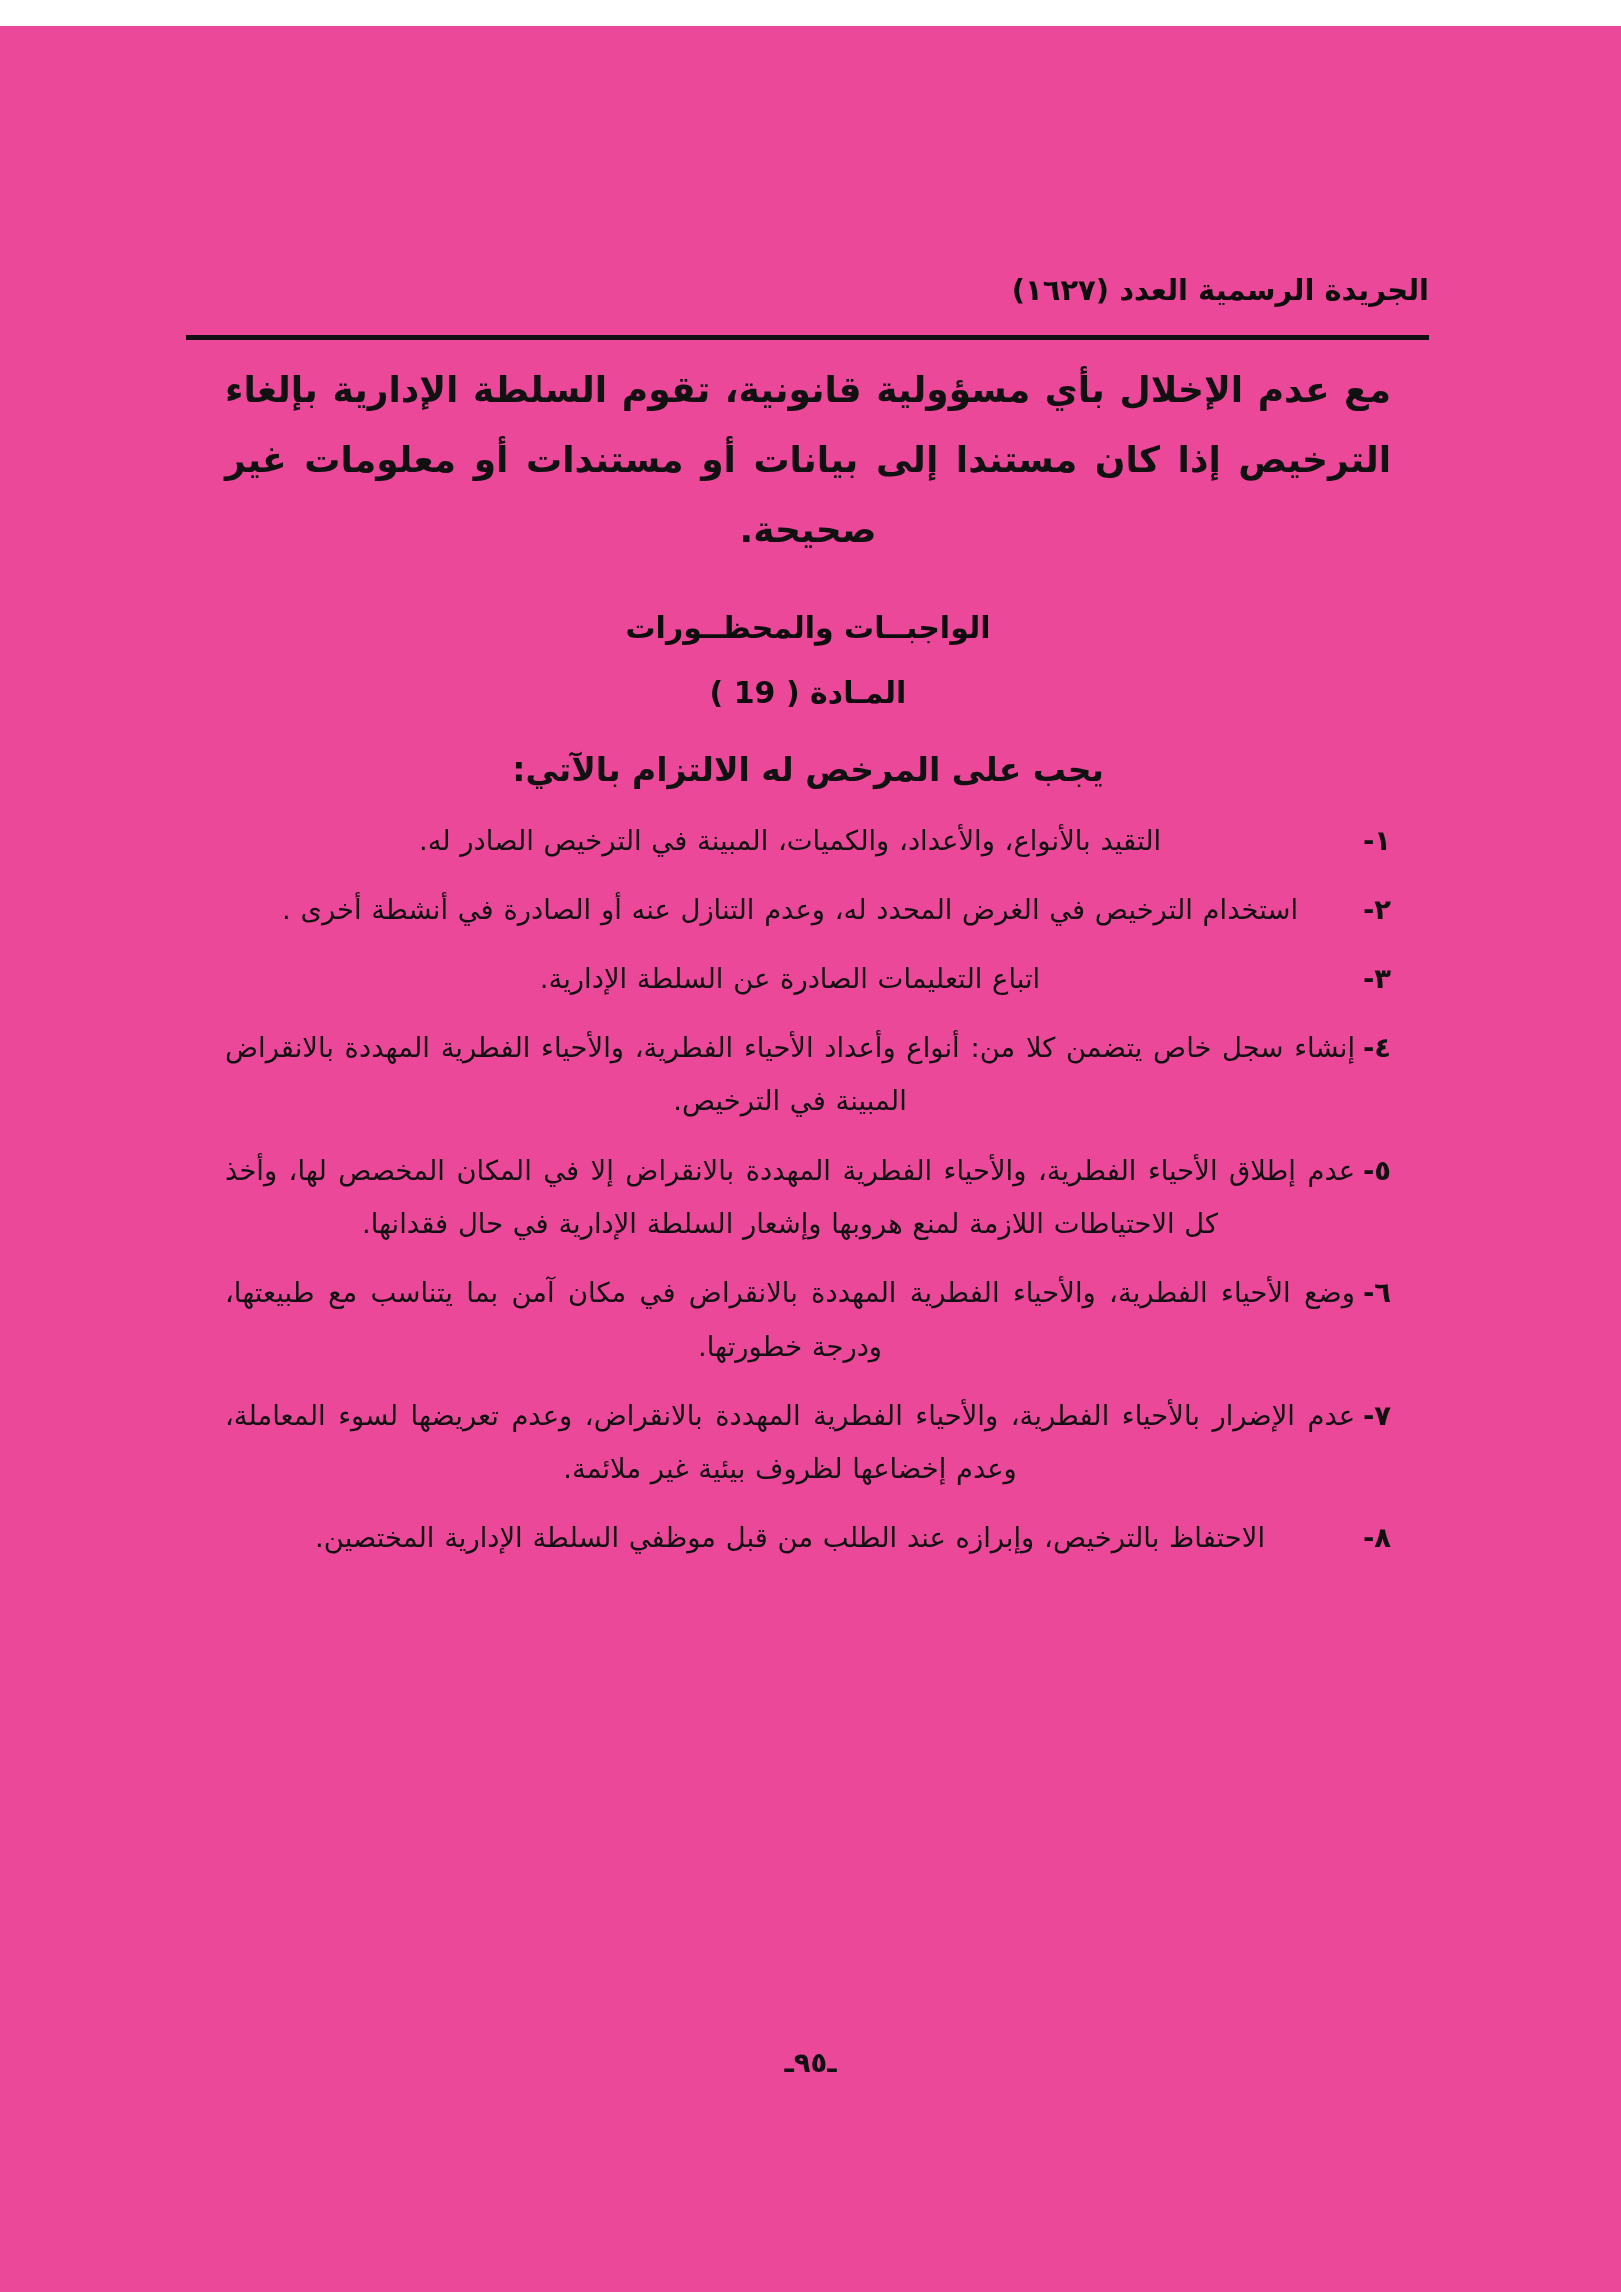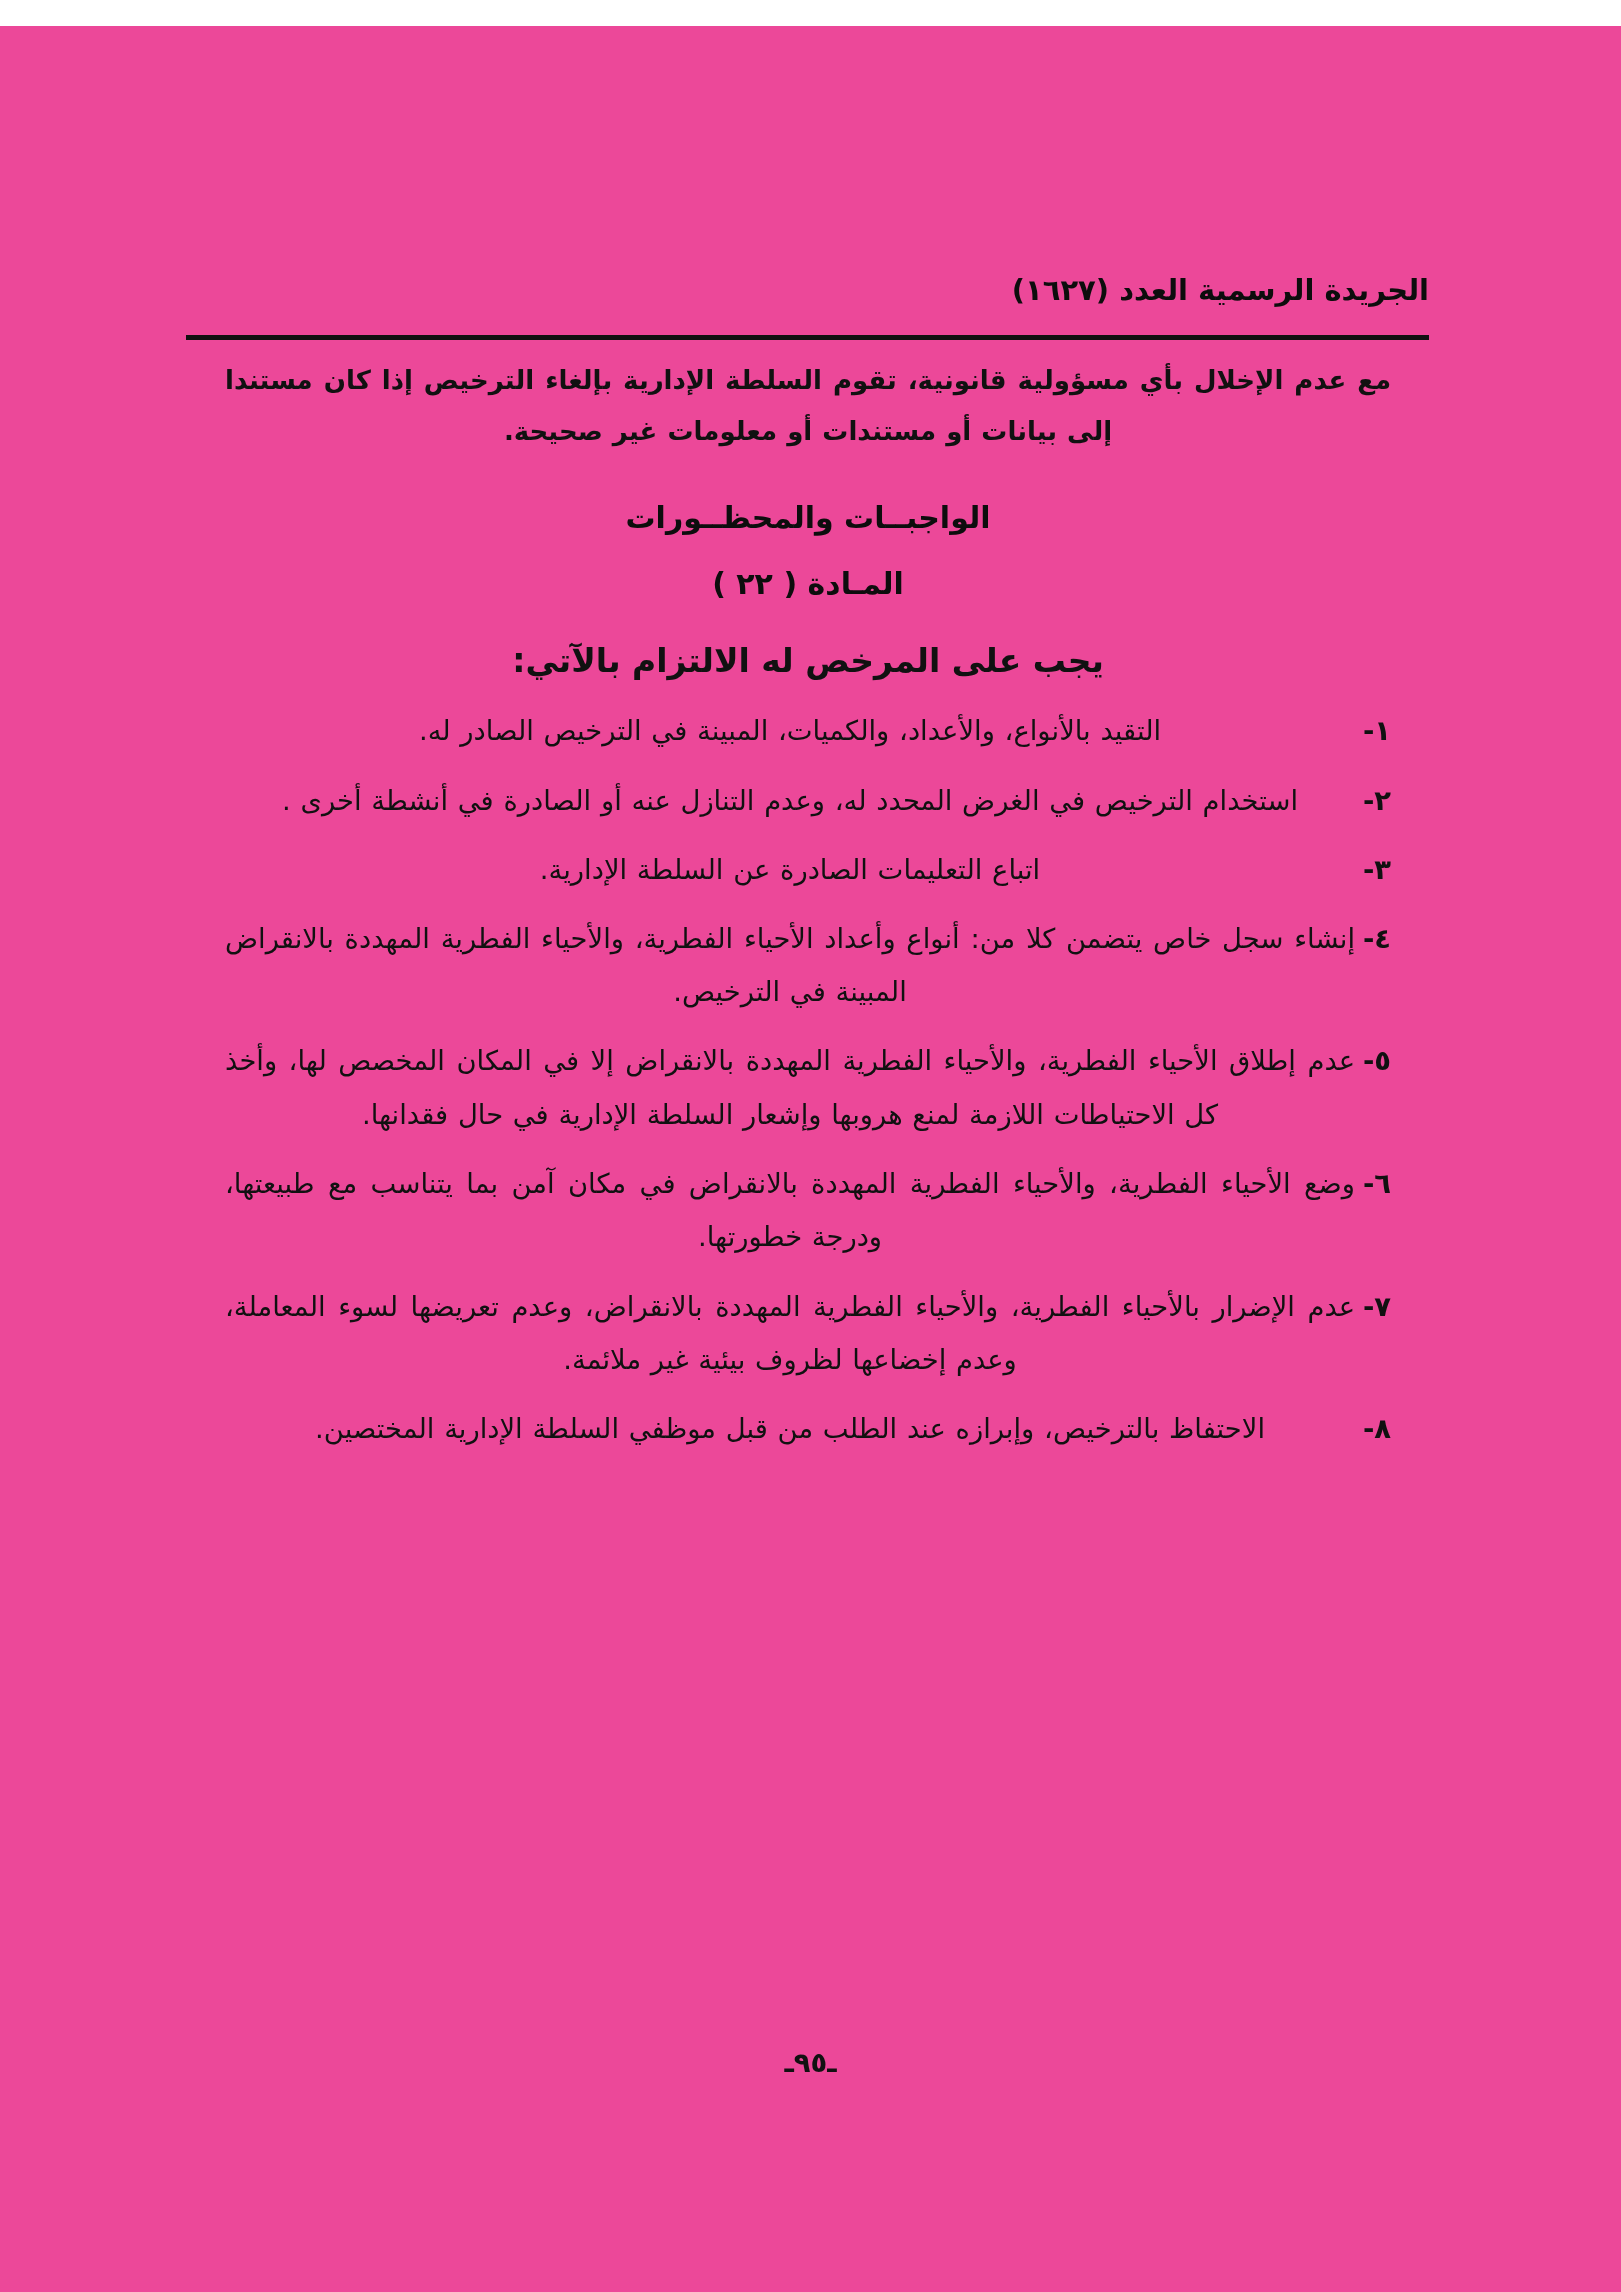--- a/index.html
+++ b/index.html
@@ -58,21 +58,21 @@
   }
   .article-title {
     font-size: 30px;
     font-weight: bold;
     text-align: center;
     color: #0d0d0d;
     margin: 17.6px 0 25.5px 0;
     line-height: 1.35;
   }
   .body-para {
-    font-size: 26px;
+    font-size: 36px;
     font-weight: bold;
     line-height: 1.95;
     color: #111111;
     margin: 0 0 15.7px 0;
     text-align: justify;
     text-align-last: center;
     text-justify: inter-word;
     word-spacing: 1px;
   }
   .chapter-block {
@@ -154,21 +154,21 @@
 
   <div class="content">
 
 
     <p class="body-para">مع عدم الإخلال بأي مسؤولية قانونية، تقوم السلطة الإدارية بإلغاء الترخيص إذا كان مستندا إلى بيانات أو مستندات أو معلومات غير صحيحة.</p>
 
     <div class="chapter-block">
       <div class="chapter-line">الواجبــات والمحظــورات</div>
     </div>
 
-    <div class="article-title">المـادة ( ٢٢ )</div>
+    <div class="article-title">المـادة ( 19 )</div>
 
     <div class="intro-line">يجب على المرخص له الالتزام بالآتي:</div>
 
     <ol class="clause-list">
 
       <li class="clause one-line">
         <span class="clause-num">١-</span>
         <span class="clause-text">التقيد بالأنواع، والأعداد، والكميات، المبينة في الترخيص الصادر له.</span>
       </li>
 

